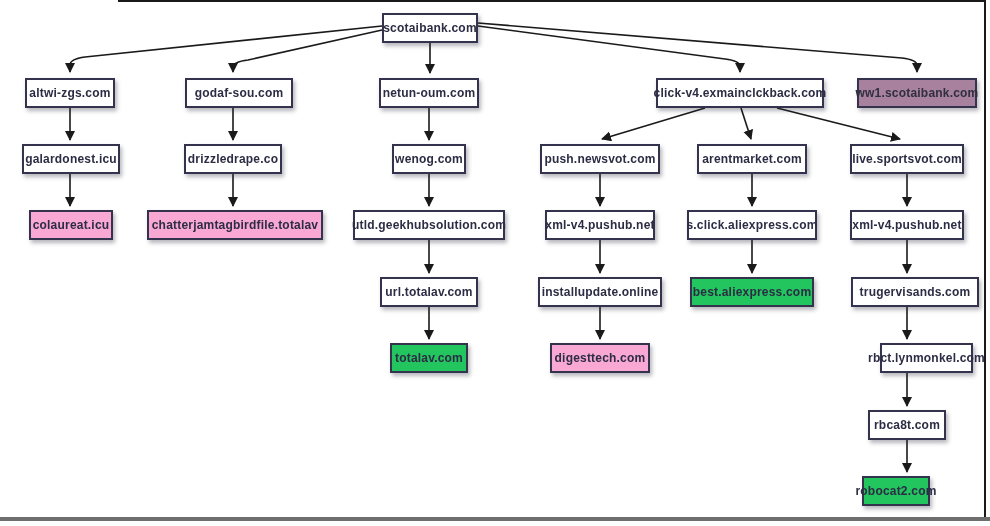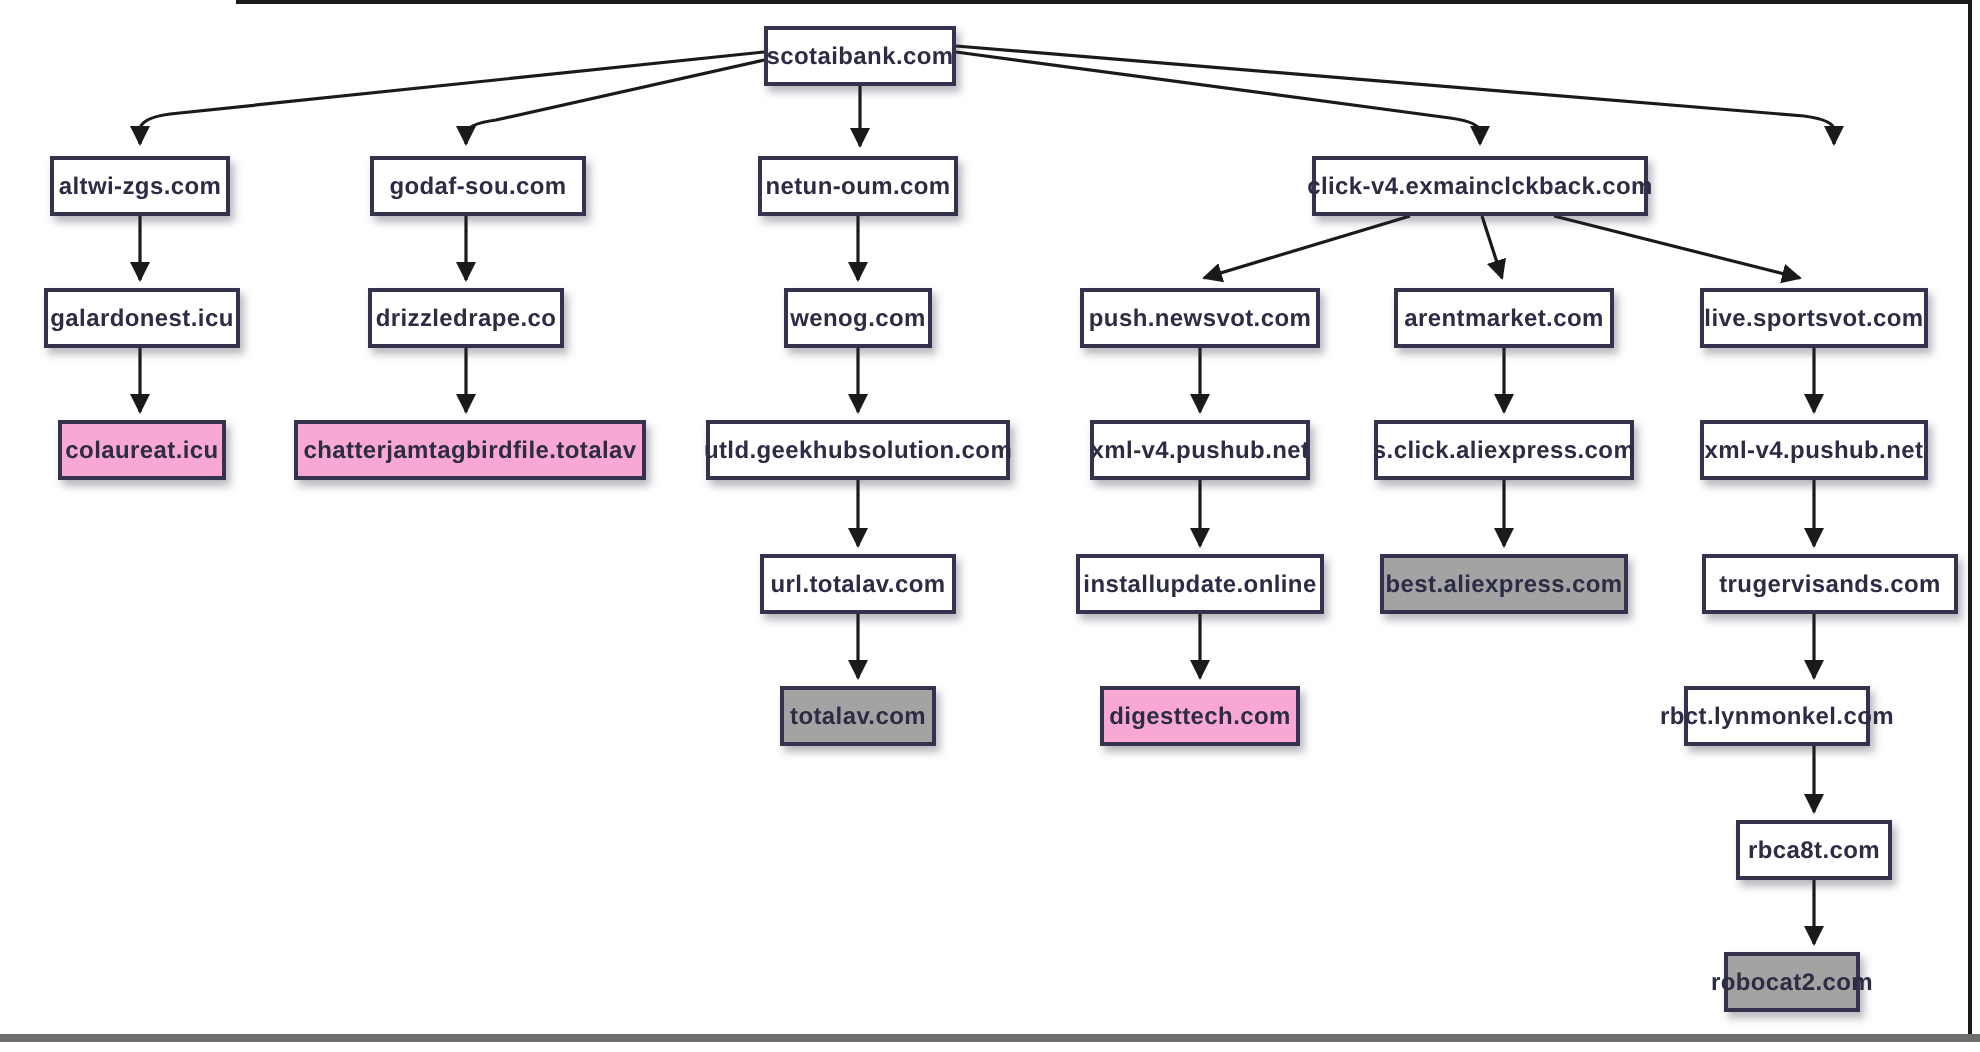--- a/index.html
+++ b/index.html
@@ -16,21 +16,21 @@
     height:30px;
     box-sizing:border-box;
     background:#ffffff;
     border:2px solid #33334e;
     box-shadow:2px 3px 4px rgba(50,50,70,.35);
     display:flex;align-items:center;justify-content:center;
     font-weight:bold;font-size:12px;letter-spacing:.2px;
     color:#2c2c45;white-space:nowrap;
   }
   .node.red{background:#f9a8d4;}
-  .node.yellow{background:#a3a3a3;}
+  .node.yellow{background:#22c55e;}
   .node.purple{background:#a8819f;color:#30303c;}
   .frame-top{position:absolute;left:118px;top:0;width:868px;height:2px;background:#1a1a1a;}
   .frame-right{position:absolute;left:984px;top:0;width:2px;height:518px;background:#1a1a1a;}
   .frame-bottom{position:absolute;left:0;top:517px;width:990px;height:4px;background:#6e6e6e;}
 </style>
 </head>
 <body>
 
 <div id="stage">
 
@@ -72,20 +72,21 @@
       <path d="M907,440 L907,472" marker-end="url(#ah)"></path>
     </g>
   </svg>
 
   <div class="node" style="left:382px;top:13px;width:96px">scotaibank.com</div>
 
   <div class="node" style="left:25px;top:78px;width:90px">altwi-zgs.com</div>
   <div class="node" style="left:185px;top:78px;width:108px">godaf-sou.com</div>
   <div class="node" style="left:379px;top:78px;width:100px">netun-oum.com</div>
   <div class="node" style="left:656px;top:78px;width:168px">click-v4.exmainclckback.com</div>
+  <div class="node purple" style="left:857px;top:78px;width:120px">ww1.scotaibank.com</div>
 
   <div class="node" style="left:22px;top:144px;width:98px">galardonest.icu</div>
   <div class="node" style="left:184px;top:144px;width:98px">drizzledrape.co</div>
   <div class="node" style="left:392px;top:144px;width:74px">wenog.com</div>
   <div class="node" style="left:540px;top:144px;width:120px">push.newsvot.com</div>
   <div class="node" style="left:697px;top:144px;width:110px">arentmarket.com</div>
   <div class="node" style="left:850px;top:144px;width:114px">live.sportsvot.com</div>
 
   <div class="node red" style="left:29px;top:210px;width:84px">colaureat.icu</div>
   <div class="node red" style="left:147px;top:210px;width:176px">chatterjamtagbirdfile.totalav</div>
@@ -94,21 +95,21 @@
   <div class="node" style="left:687px;top:210px;width:130px">s.click.aliexpress.com</div>
   <div class="node" style="left:850px;top:210px;width:114px">xml-v4.pushub.net</div>
 
   <div class="node" style="left:380px;top:277px;width:98px">url.totalav.com</div>
   <div class="node" style="left:538px;top:277px;width:124px">installupdate.online</div>
   <div class="node yellow" style="left:690px;top:277px;width:124px">best.aliexpress.com</div>
   <div class="node" style="left:851px;top:277px;width:128px">trugervisands.com</div>
 
   <div class="node yellow" style="left:390px;top:343px;width:78px">totalav.com</div>
   <div class="node red" style="left:550px;top:343px;width:100px">digesttech.com</div>
-  <div class="node" style="left:842px;top:343px;width:93px">rbct.lynmonkel.com</div>
+  <div class="node" style="left:880px;top:343px;width:93px">rbct.lynmonkel.com</div>
 
   <div class="node" style="left:868px;top:410px;width:78px">rbca8t.com</div>
 
   <div class="node yellow" style="left:862px;top:476px;width:68px">robocat2.com</div>
 
   <div class="frame-top"></div>
   <div class="frame-right"></div>
   <div class="frame-bottom"></div>
 </div>
 

